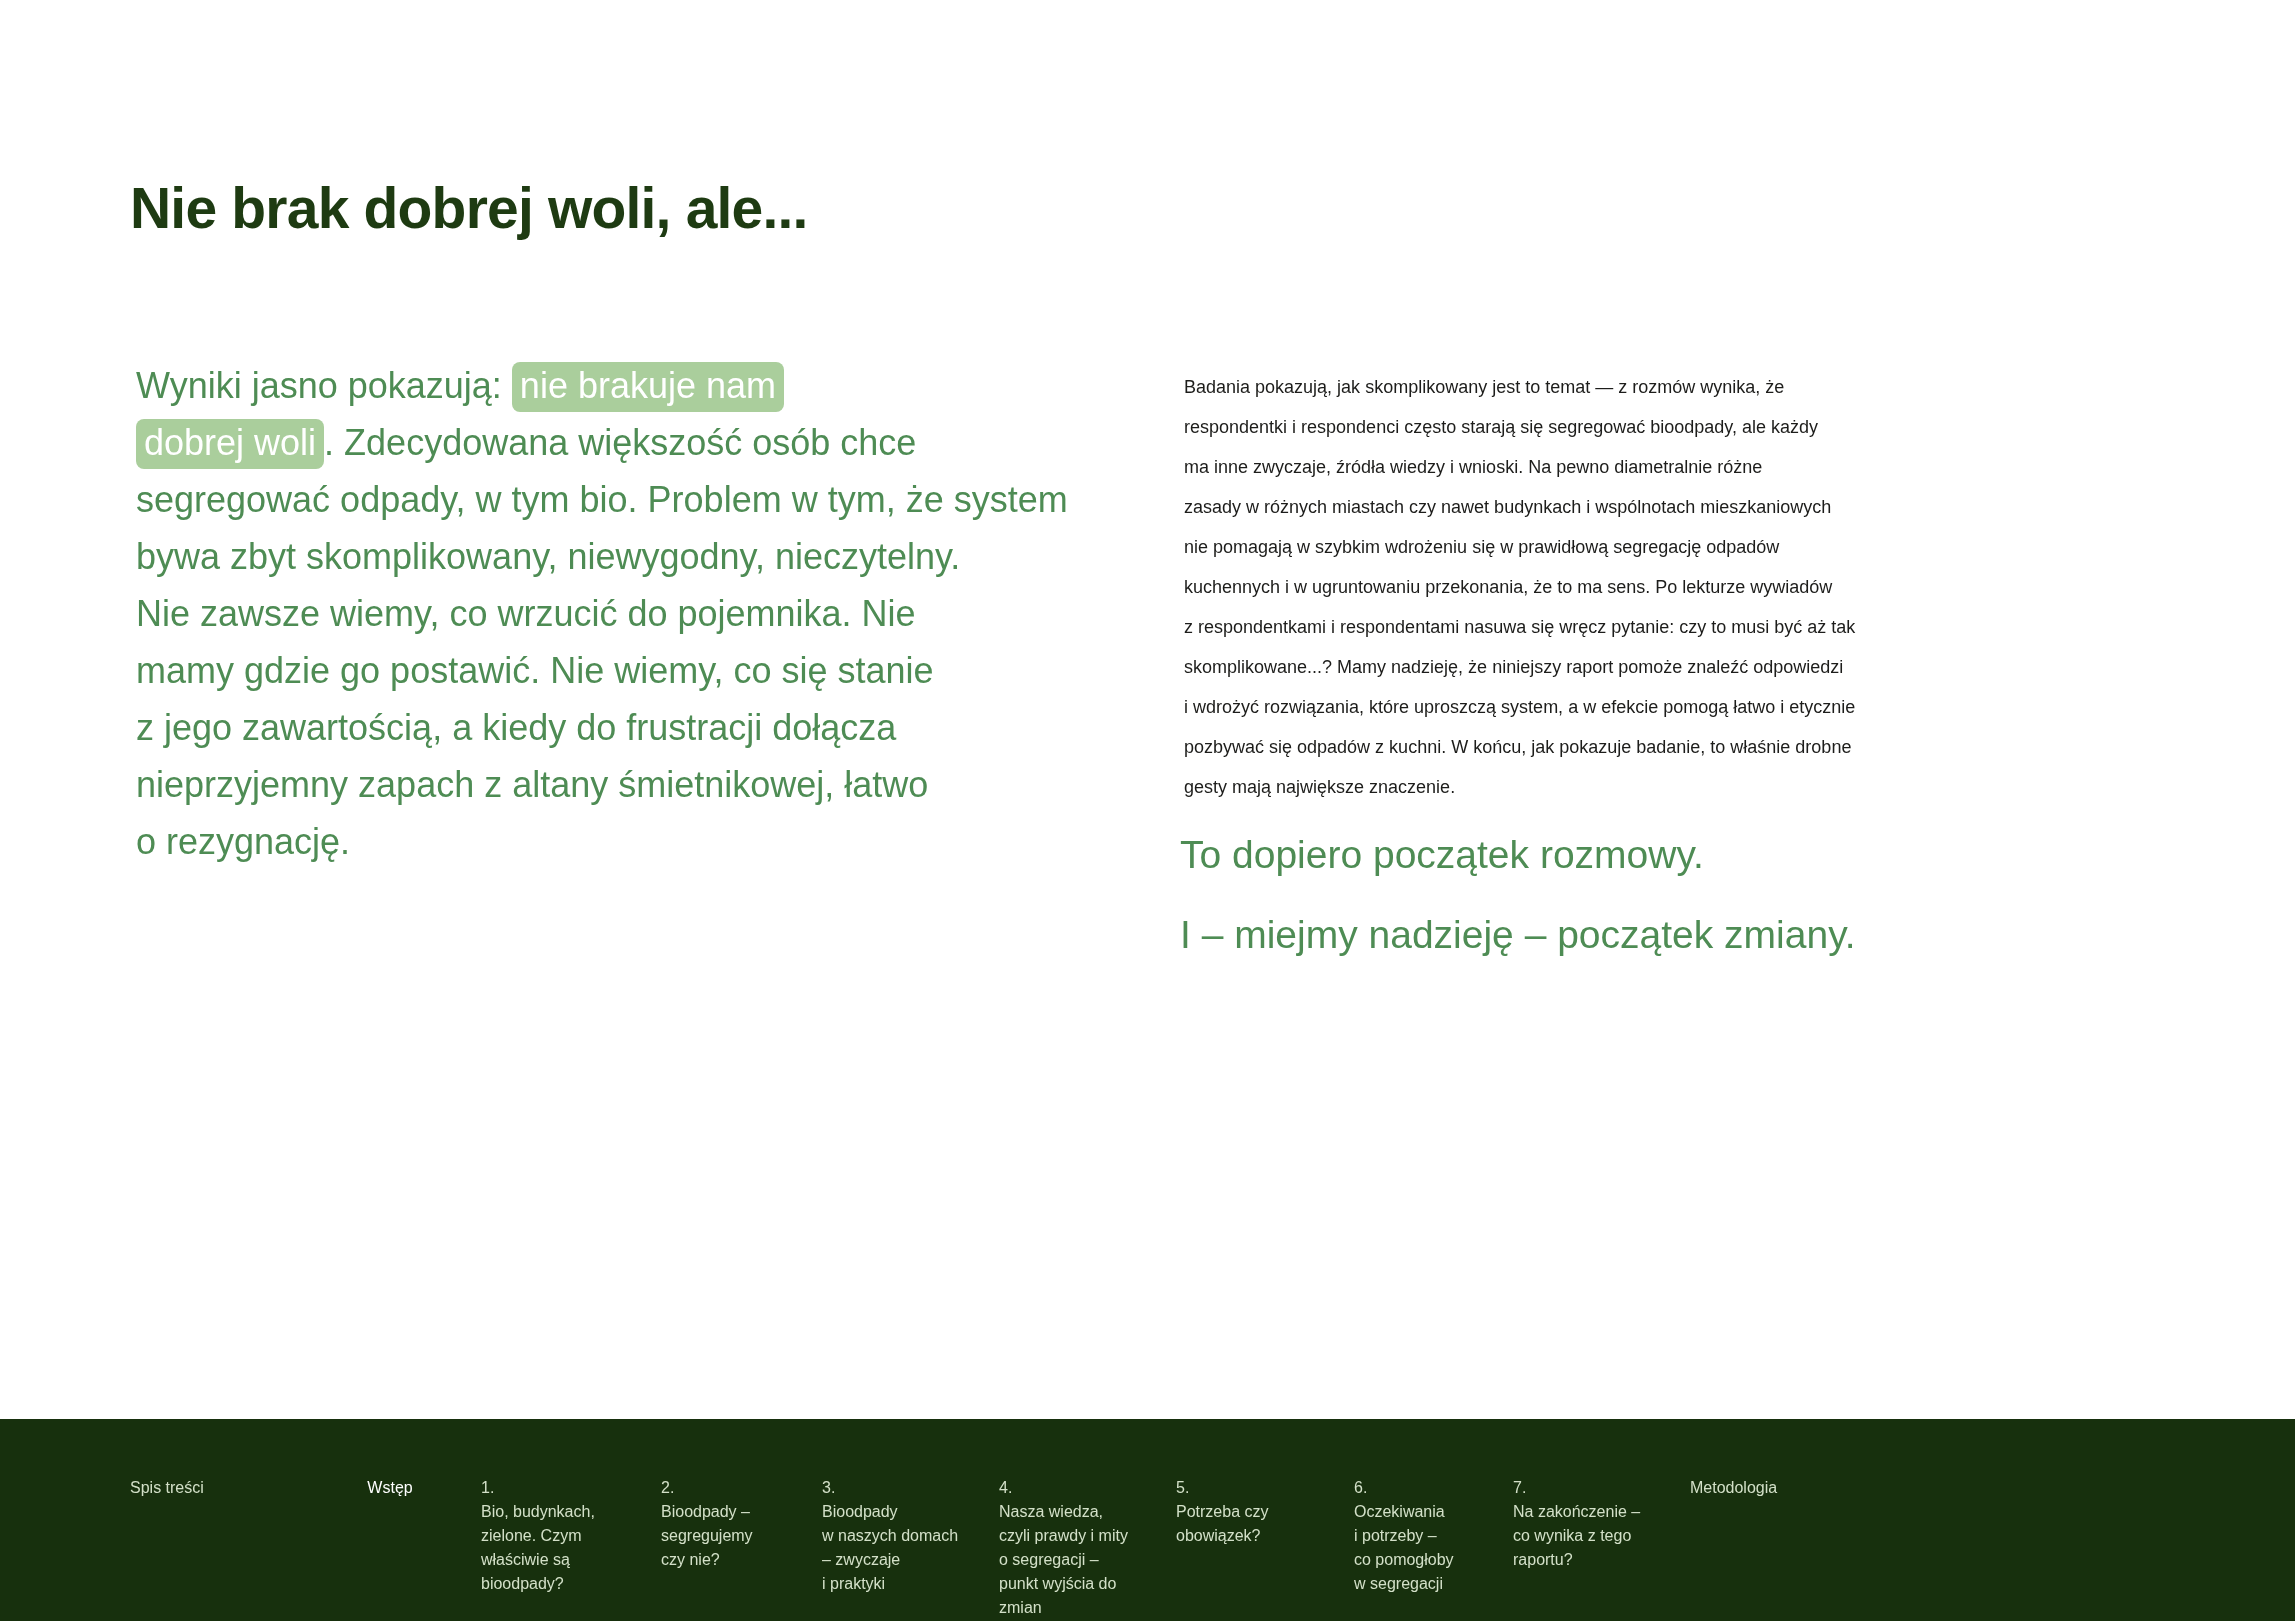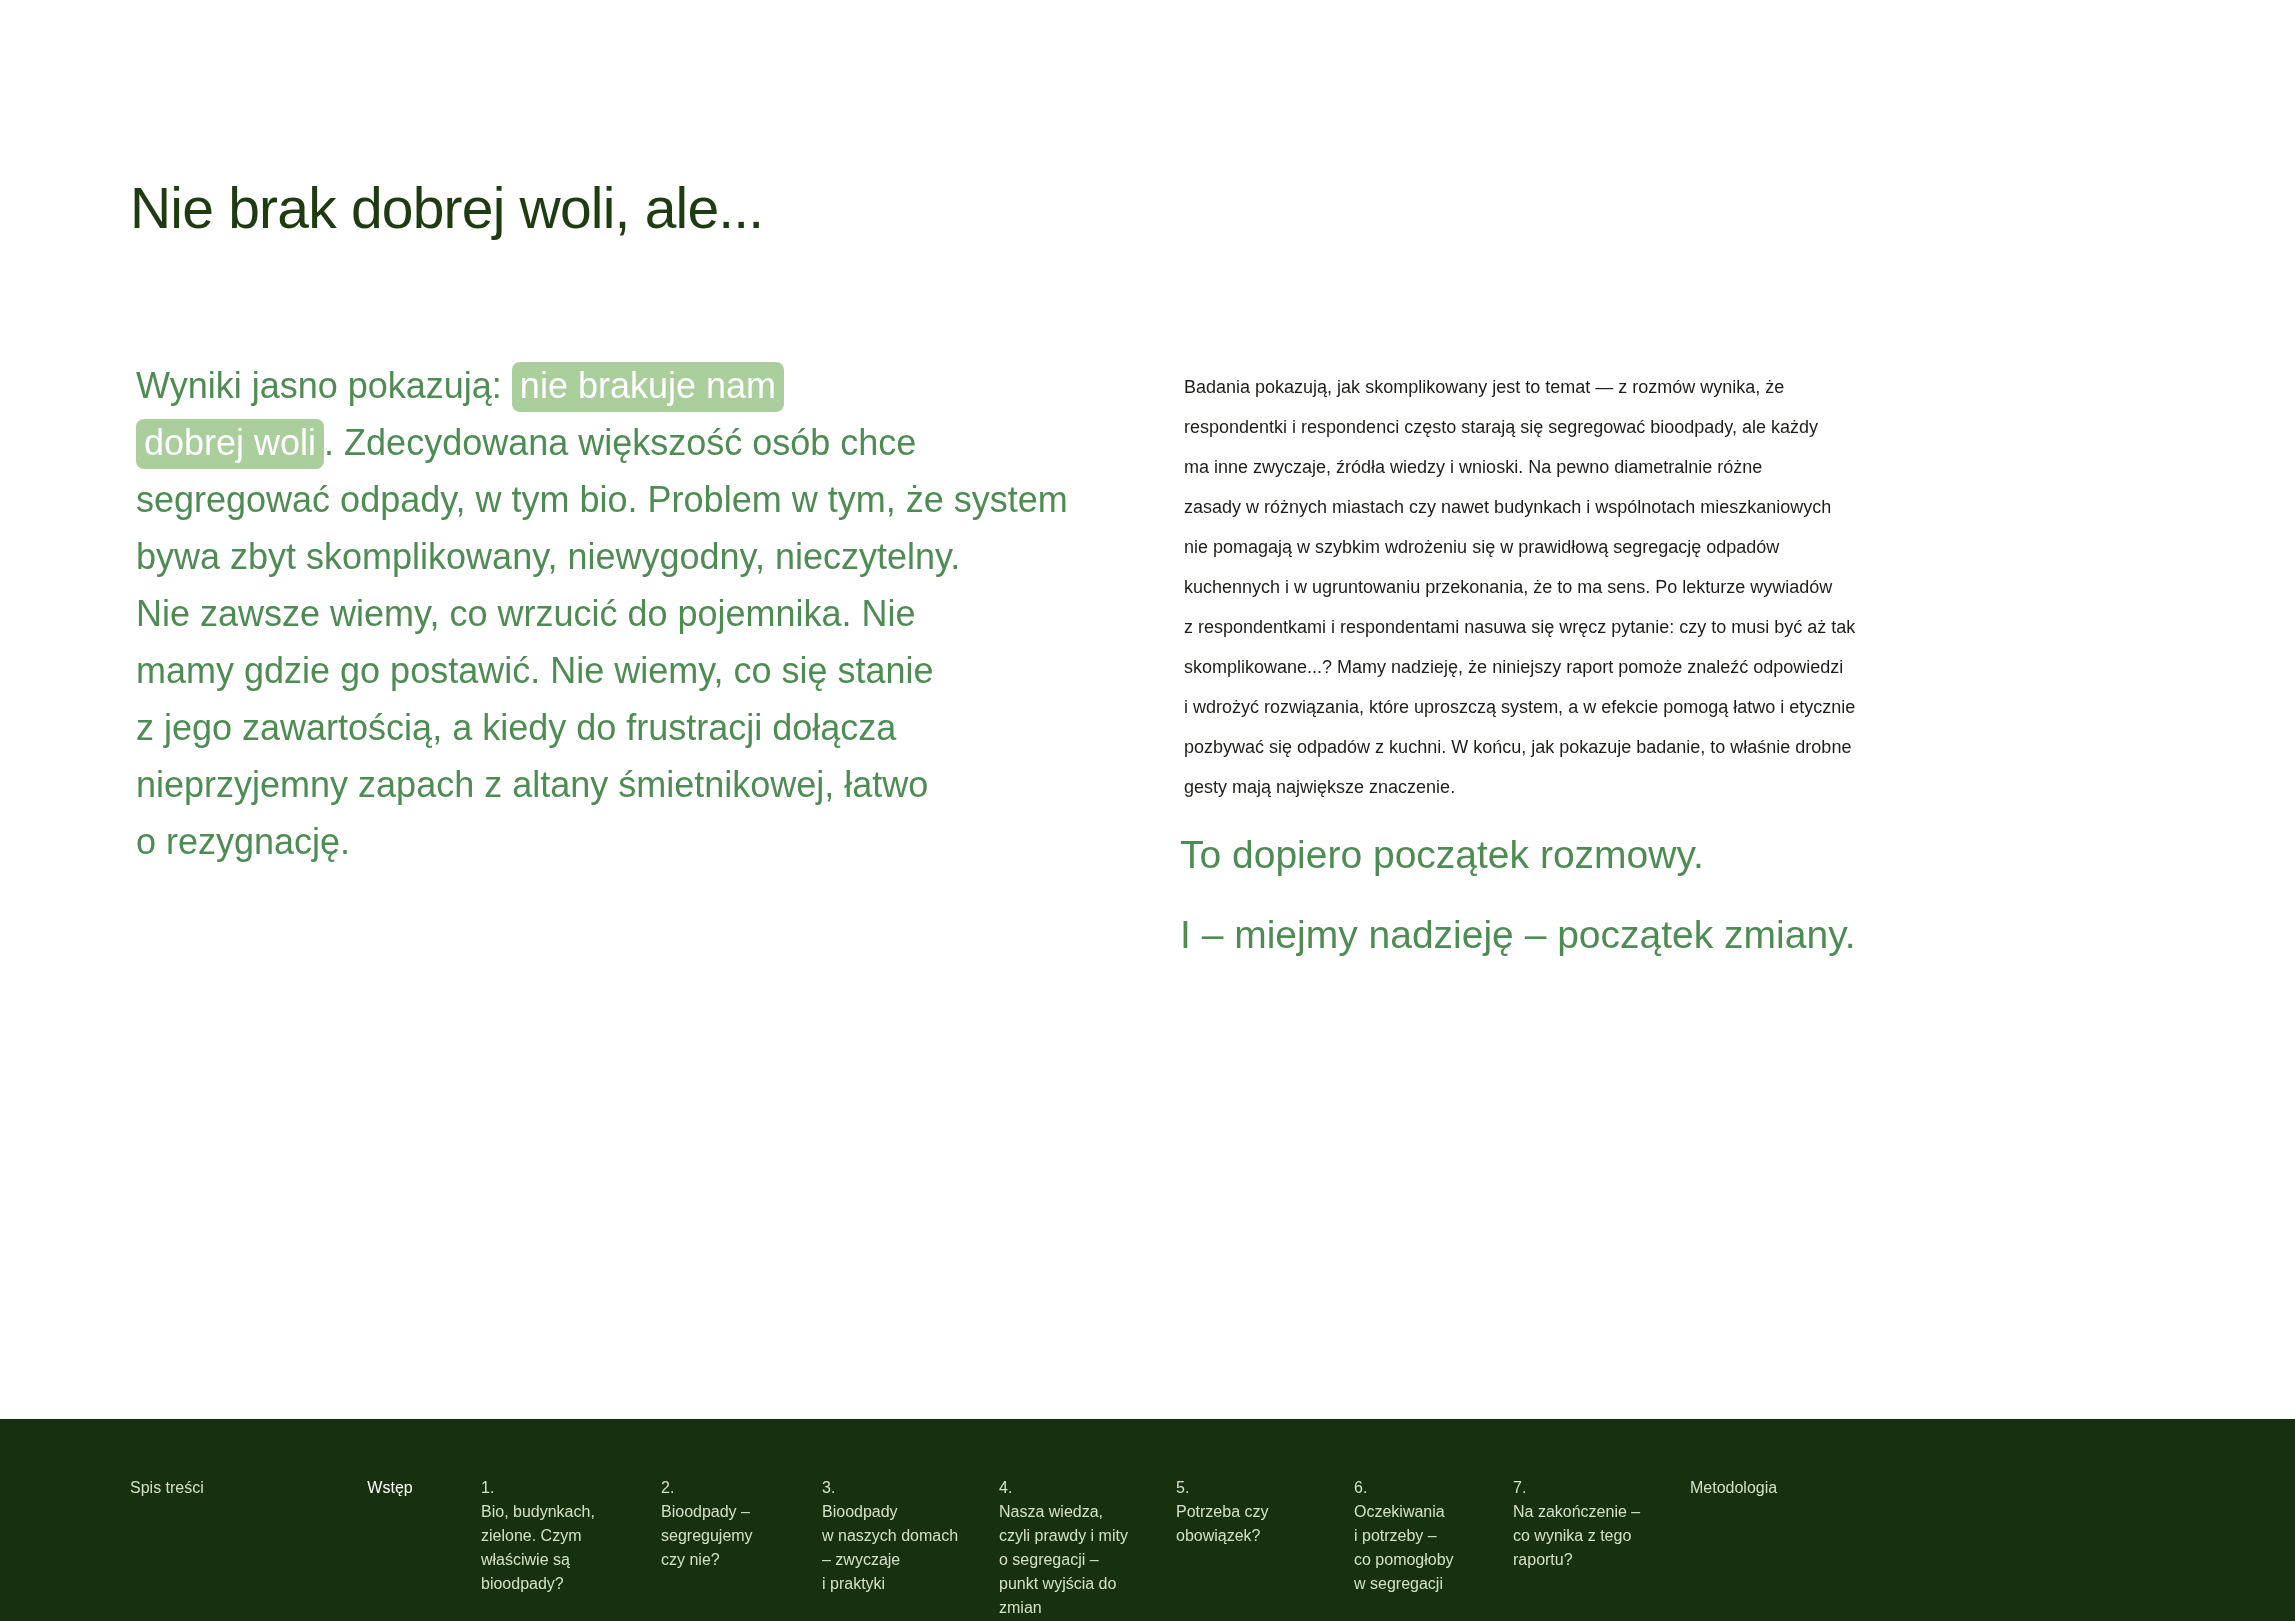--- a/index.html
+++ b/index.html
@@ -15,21 +15,21 @@
     background: #ffffff;
     overflow: hidden;
   }
   
   .heading {
     position: absolute;
     left: 130px;
     top: 177px;
     margin: 0;
     font-size: 57px;
-    font-weight: normal;
+    font-weight: bold;
     letter-spacing: -0.8px;
     color: #1e3b12;
     line-height: 1.1;
   }
   
   .lead {
     position: absolute;
     left: 130px;
     top: 351px;
     width: 1030px;

